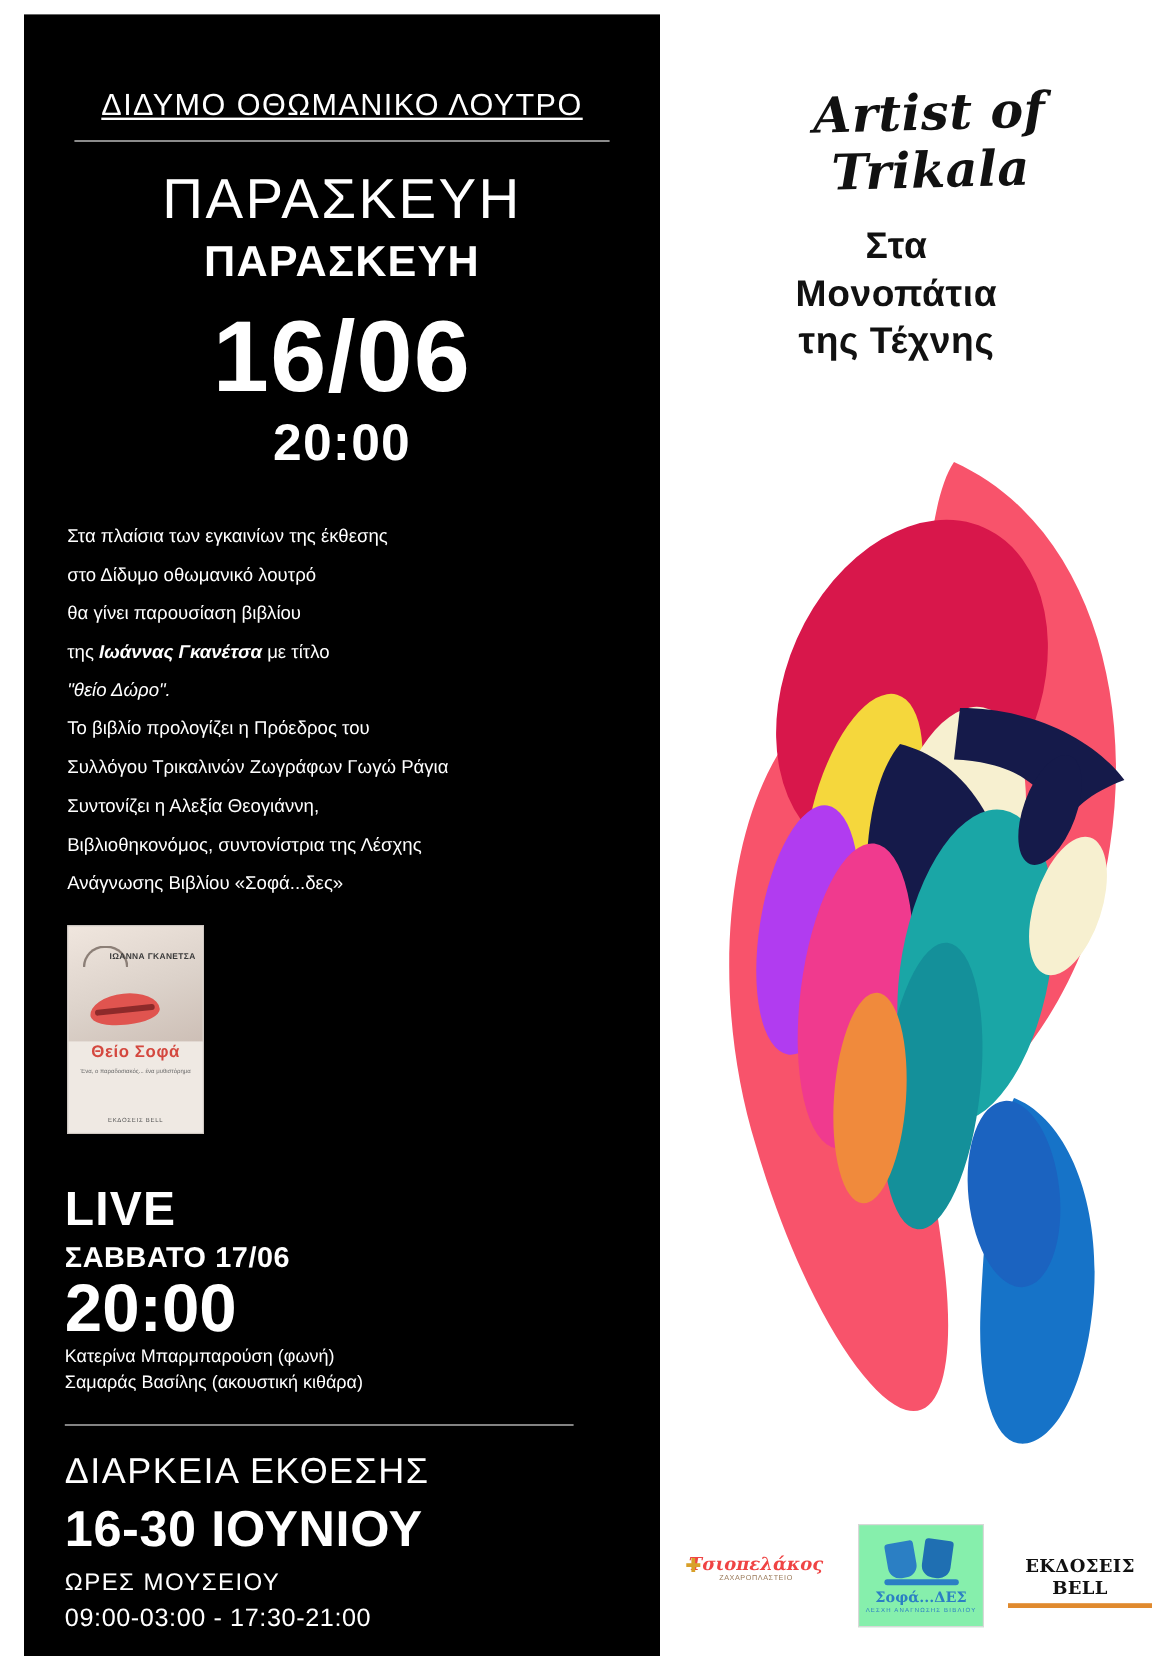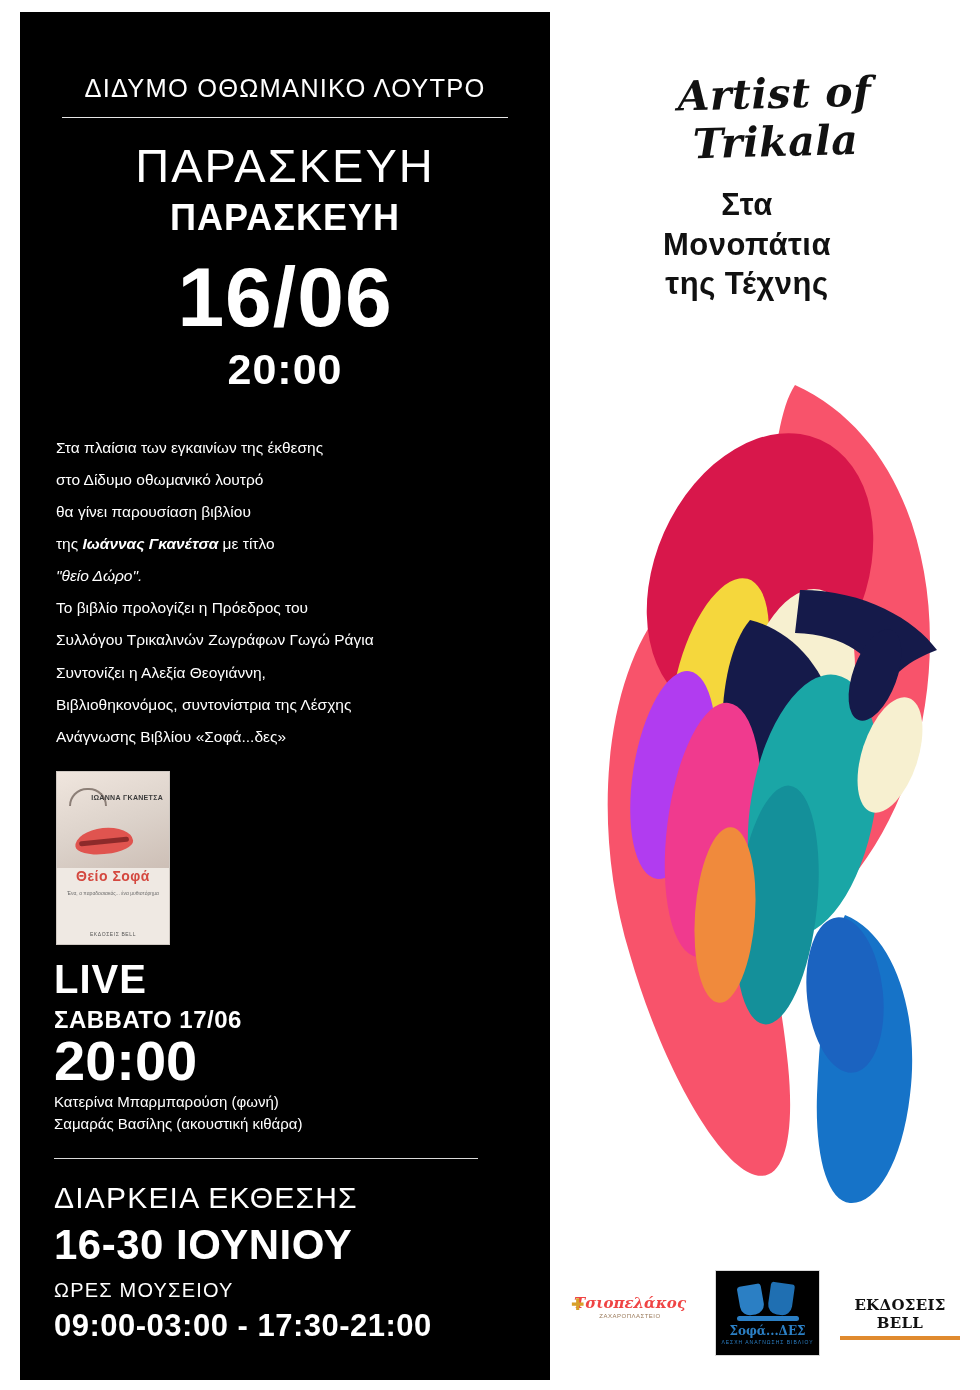--- a/index.html
+++ b/index.html
@@ -24,20 +24,21 @@
     box-sizing:border-box;
     padding:40px 32px 0 32px;
   }
   .title-main{
     font-size:25.5px;
     letter-spacing:1.2px;
     text-align:center;
     font-weight:400;
     margin:22px 0 0 0;
     white-space:nowrap;
+    text-decoration:underline;
   }
   .rule{
     height:1px;background:#ffffff;
     margin:14px 10px 0 10px;
     opacity:.9;
   }
   .egkainia{
     text-align:center;
     font-size:47px;
     letter-spacing:2px;
@@ -120,21 +121,21 @@
   .book .bk-sub{
     position:absolute;left:0;right:0;top:118px;
     text-align:center;font-size:5px;color:#6b6b6b;
   }
   .book .bk-pub{
     position:absolute;left:0;right:0;bottom:7px;
     text-align:center;font-size:5px;color:#555;letter-spacing:.6px;
   }
   
   .live{
-    margin-top:12px;
+    margin-top:41px;
     font-size:40px;font-weight:bold;letter-spacing:1px;
     padding-left:2px;
   }
   .live-day{
     font-size:24px;font-weight:bold;margin-top:4px;letter-spacing:.5px;
     padding-left:2px;
   }
   .live-time{
     font-size:56px;font-weight:bold;line-height:1.02;margin-top:-2px;
     padding-left:2px;
@@ -148,21 +149,21 @@
   .dur-title{
     font-size:30px;margin-top:22px;letter-spacing:1.2px;padding-left:2px;
   }
   .dur-dates{
     font-size:42px;font-weight:bold;margin-top:6px;letter-spacing:.5px;padding-left:2px;
   }
   .hours-label{
     font-size:20px;margin-top:10px;letter-spacing:1.2px;padding-left:2px;
   }
   .hours-val{
-    font-size:31px;font-weight:bold;margin-top:6px;letter-spacing:.5px;padding-left:2px;
+    font-size:21px;font-weight:normal;margin-top:6px;letter-spacing:.5px;padding-left:2px;
   }
   
   .brand{
     position:absolute;left:600px;top:70px;width:350px;
     text-align:center;
     font-family:"DejaVu Serif", serif;
     font-style:italic;
     font-weight:bold;
     font-size:41px;
     color:#111111;
@@ -194,21 +195,21 @@
   .logo1 .l1-text{
     font-size:15px;color:#ef4444;font-weight:bold;font-style:italic;
     font-family:"DejaVu Serif", serif;
   }
   .logo1 .l1-sub{
     font-size:6px;color:#9a7a5a;letter-spacing:.5px;margin-top:1px;
   }
   .logo1 .cross{
     position:absolute;left:6px;top:1px;color:#d8a02a;font-size:16px;
   }
-  .logo2{left:160px;top:0px;width:105px;height:86px;border:1px solid #d8d8d8;background:#000000;}
+  .logo2{left:160px;top:0px;width:105px;height:86px;border:1px solid #d8d8d8;background:#86efac;}
   .logo2 .cups{
     margin:10px auto 0 auto;width:62px;height:40px;position:relative;
   }
   .logo2 .cup{
     position:absolute;background:#2b7fc4;
   }
   .logo2 .cupA{left:2px;top:4px;width:24px;height:30px;border-radius:3px 3px 10px 10px;transform:rotate(-10deg);}
   .logo2 .cupB{left:32px;top:2px;width:24px;height:32px;border-radius:3px 3px 10px 10px;transform:rotate(8deg);background:#1f6fb2;}
   .logo2 .cup-saucer{position:absolute;left:0;bottom:0;width:62px;height:5px;background:#2b7fc4;border-radius:3px;}
   .logo2 .l2-text{font-size:12px;color:#2b7fc4;font-weight:bold;margin-top:3px;font-family:"DejaVu Serif",serif;}

